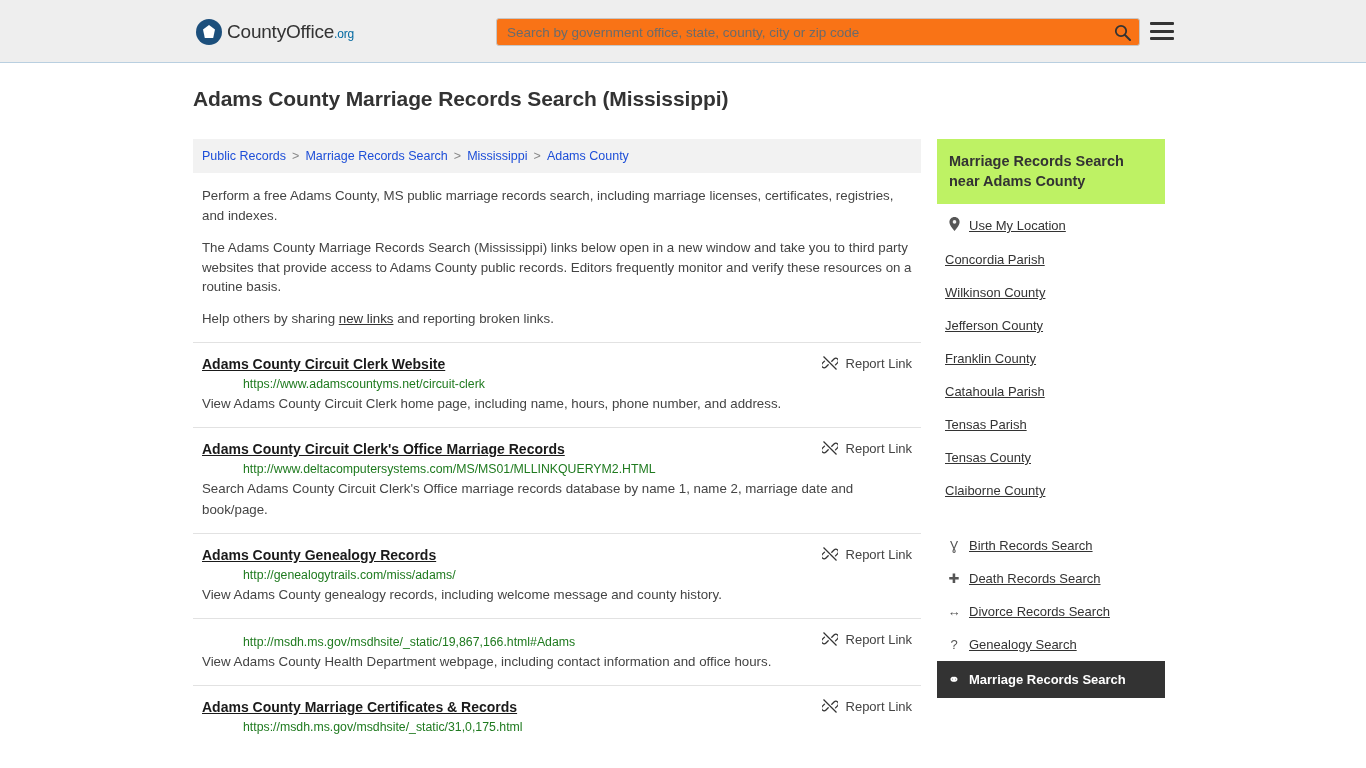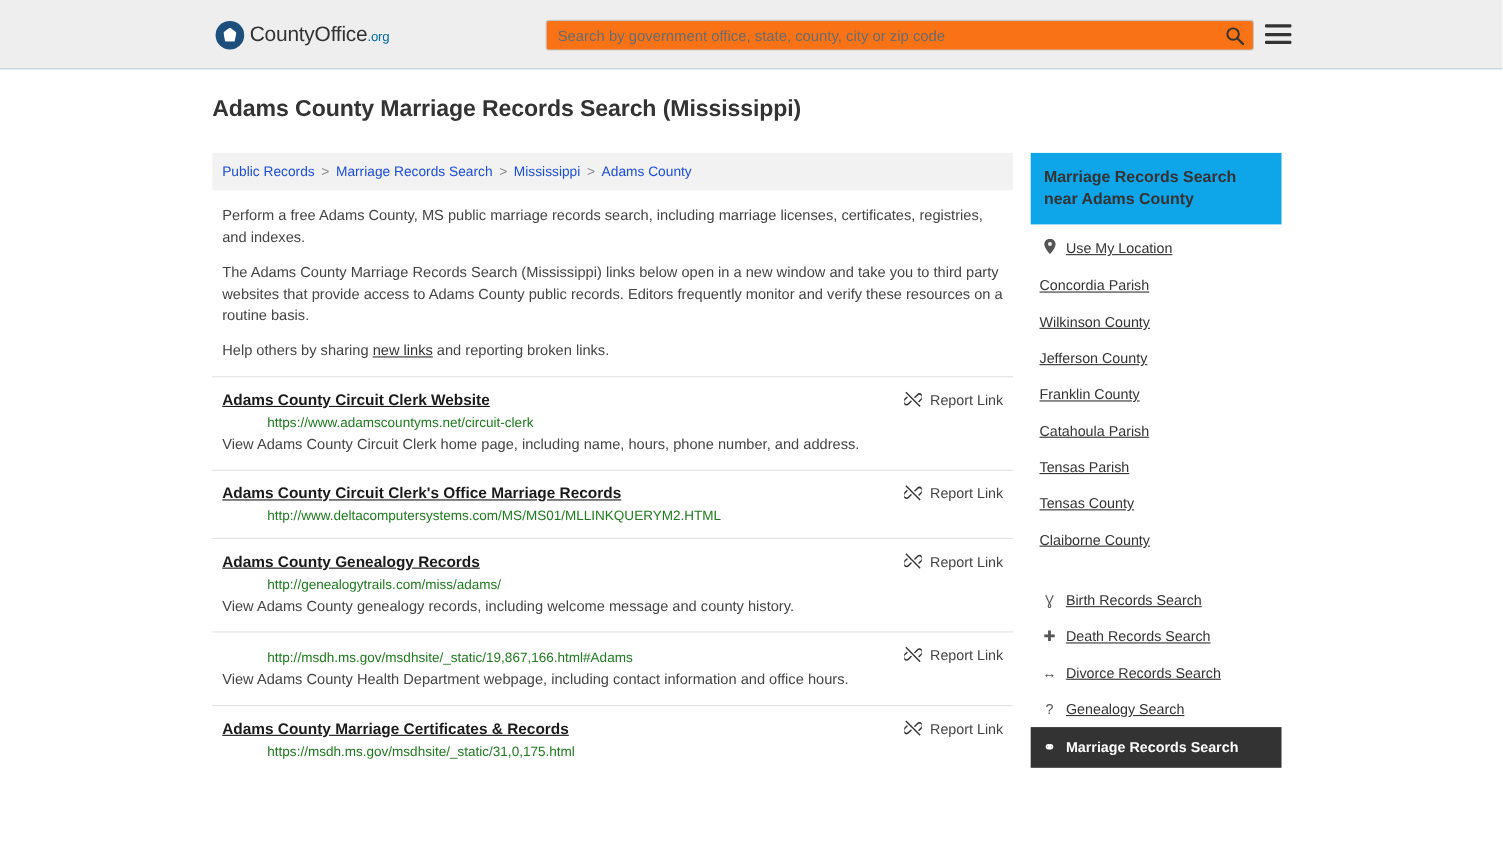--- a/index.html
+++ b/index.html
@@ -212,21 +212,21 @@
 
   
   .sidebar {
     position: absolute;
     left: 744px;
     top: 52px;
     width: 228px;
   }
   .side-card { margin-bottom: 18px; }
   .side-head {
-    background: #0ea5e9;
+    background: #bef264;
     padding: 12px 12px 13px 12px;
     font-size: 14.5px;
     font-weight: bold;
     color: #333333;
     line-height: 20px;
   }
   .side-list { padding: 4px 0 0 0; }
   .side-item {
     display: flex;
     align-items: center;
@@ -328,20 +328,21 @@
             <span class="brk">
               <svg width="16" height="16" viewBox="0 0 16 16">
                 <path d="M6.2 9.8 L4 12 a2.6 2.6 0 1 1-3.7-3.7 L2.5 6.1" fill="none" stroke="#333" stroke-width="1.3" stroke-linecap="round"></path>
                 <path d="M9.8 6.2 L12 4 a2.6 2.6 0 1 1 3.7 3.7 L13.5 9.9" fill="none" stroke="#333" stroke-width="1.3" stroke-linecap="round"></path>
                 <line x1="1.5" y1="1.5" x2="14.5" y2="14.5" stroke="#333" stroke-width="1.3"></line>
               </svg>
             </span>
             <span>Report Link</span>
           </div>
           <div class="result-url">http://www.deltacomputersystems.com/MS/MS01/MLLINKQUERYM2.HTML</div>
+          <div class="result-desc">Search Adams County Circuit Clerk's Office marriage records database by name 1, name 2, marriage date and book/page.</div>
         </div>
 
         <div class="result">
           <a class="result-title">Adams County Genealogy Records</a>
           <div class="report-link">
             <span class="brk">
               <svg width="16" height="16" viewBox="0 0 16 16">
                 <path d="M6.2 9.8 L4 12 a2.6 2.6 0 1 1-3.7-3.7 L2.5 6.1" fill="none" stroke="#333" stroke-width="1.3" stroke-linecap="round"></path>
                 <path d="M9.8 6.2 L12 4 a2.6 2.6 0 1 1 3.7 3.7 L13.5 9.9" fill="none" stroke="#333" stroke-width="1.3" stroke-linecap="round"></path>
                 <line x1="1.5" y1="1.5" x2="14.5" y2="14.5" stroke="#333" stroke-width="1.3"></line>

